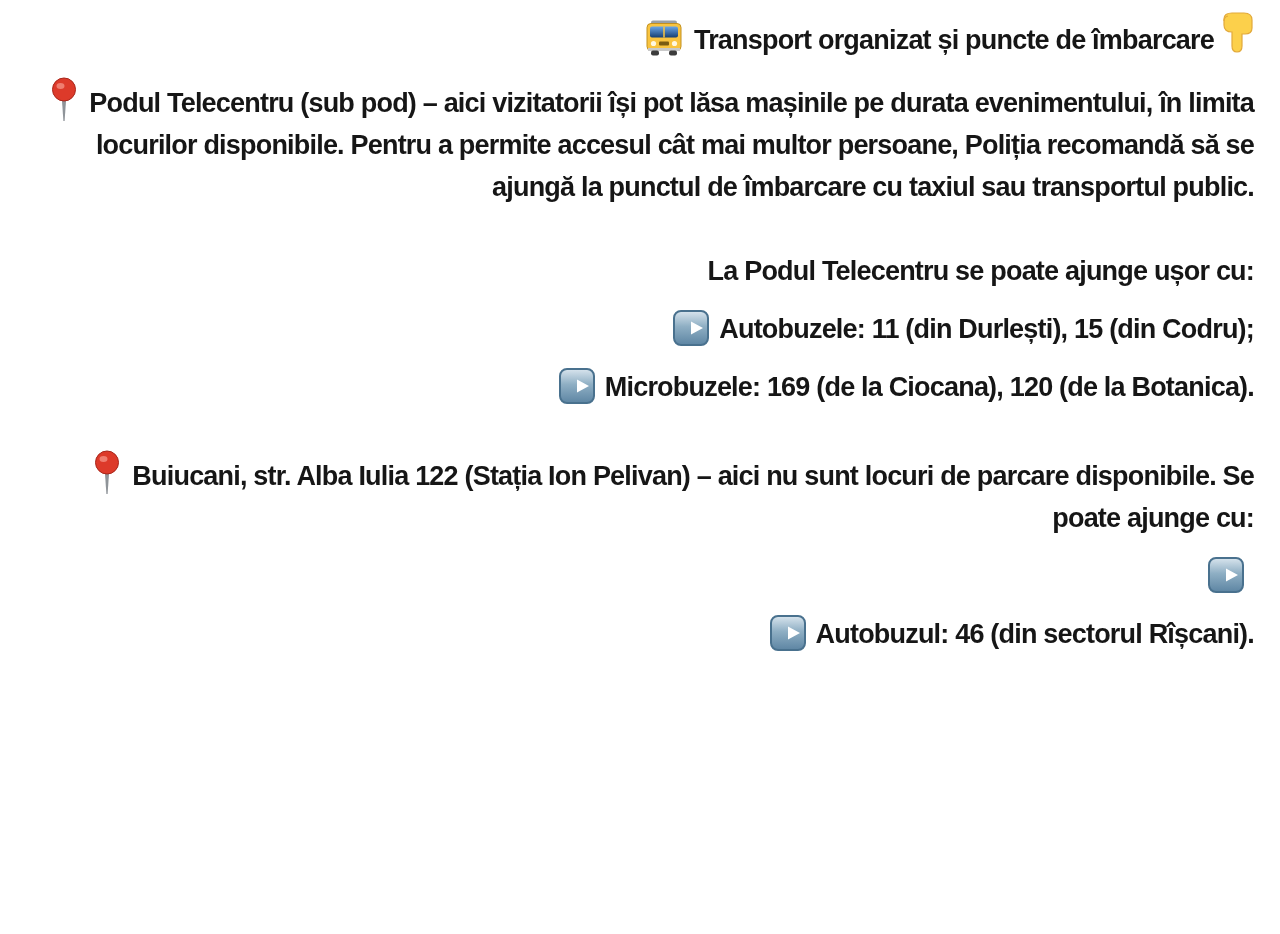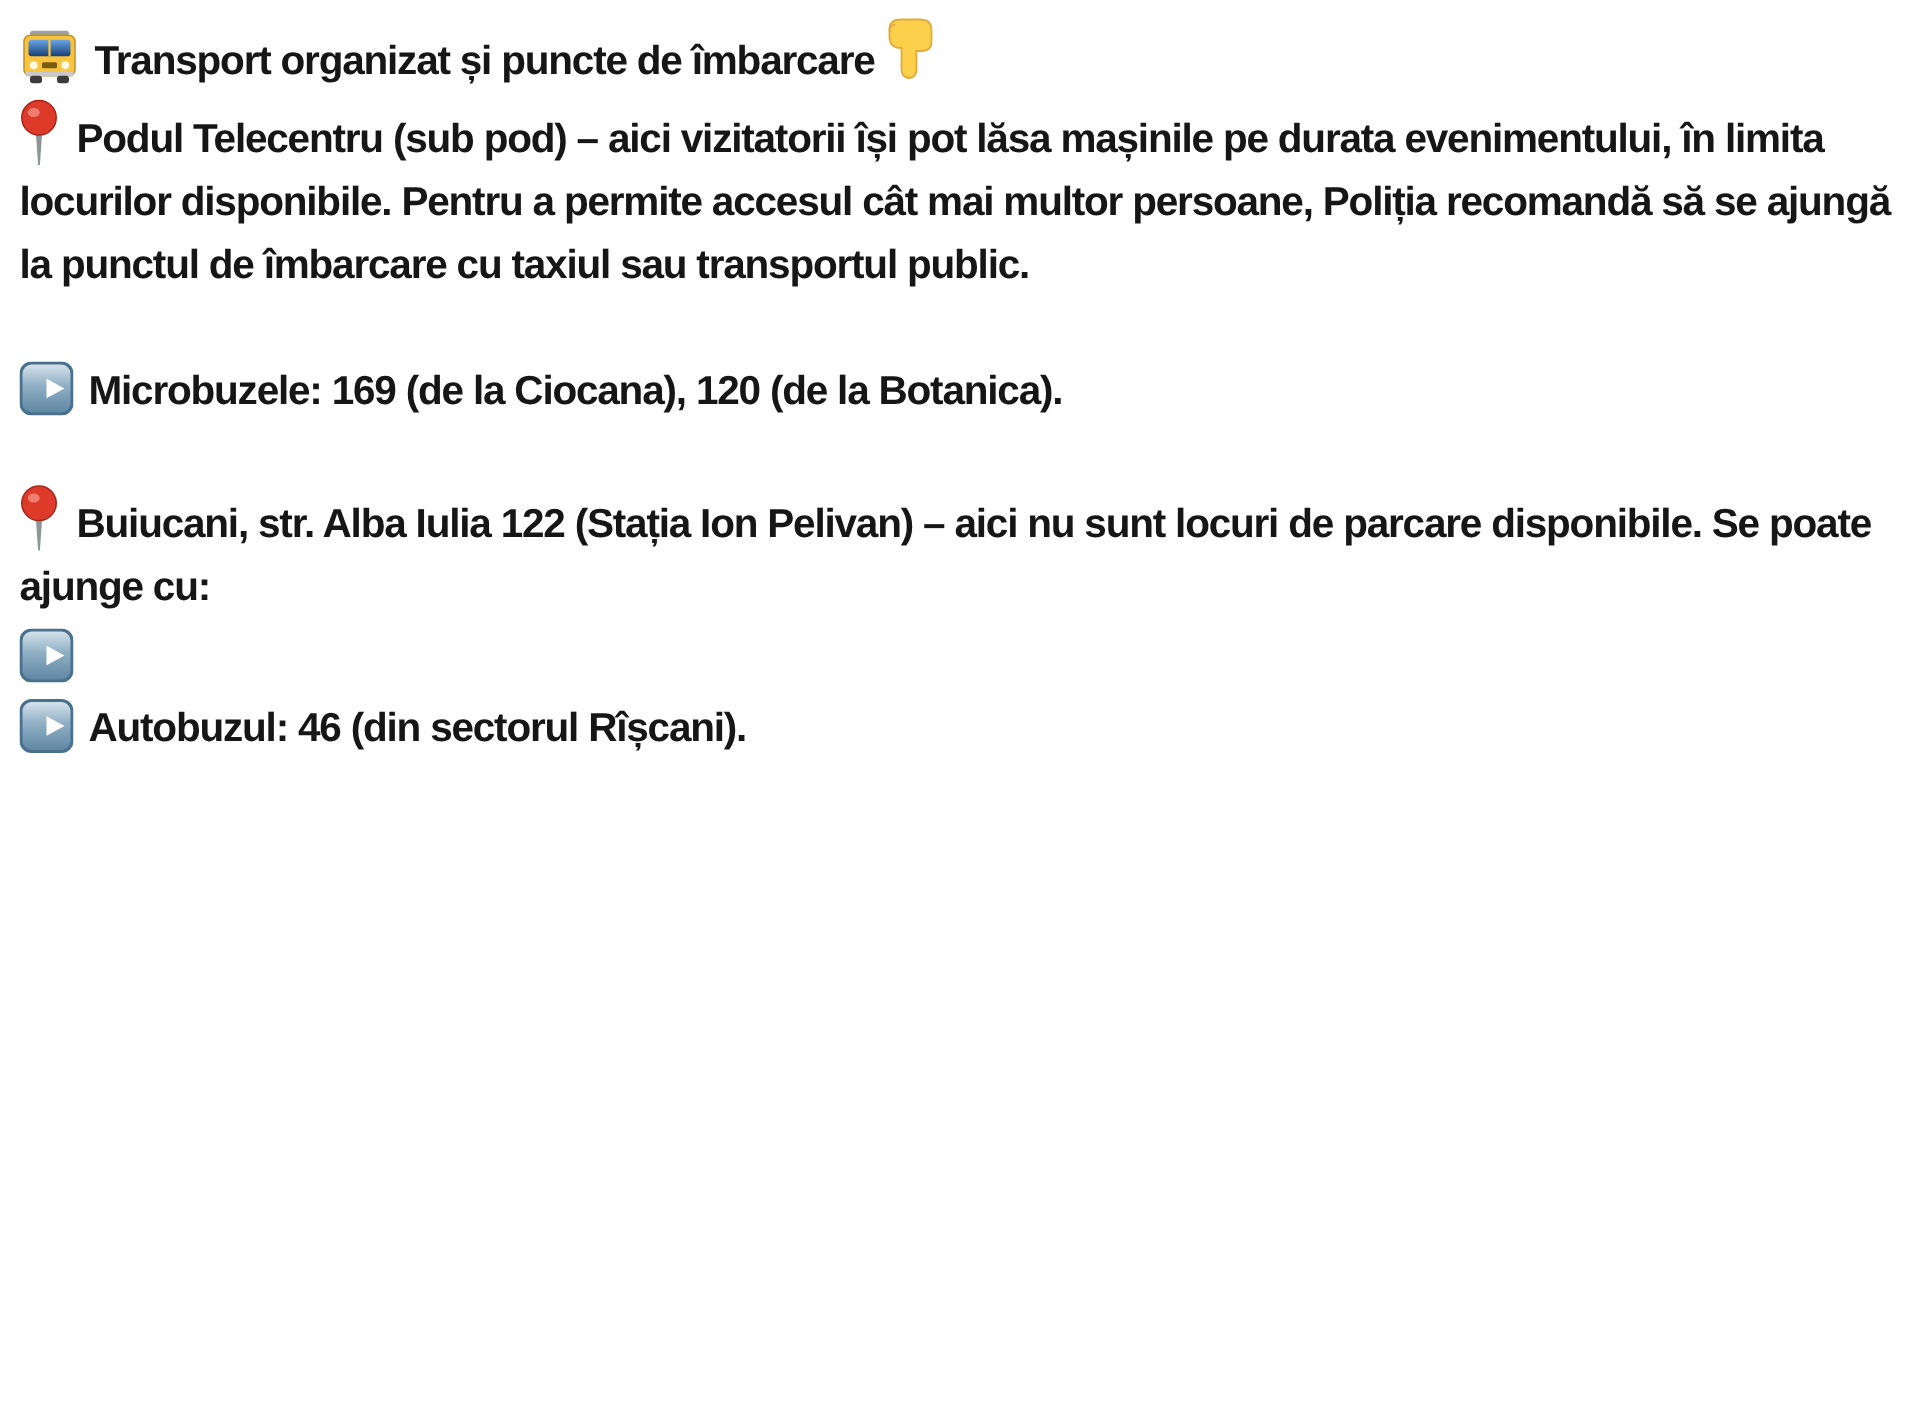--- a/index.html
+++ b/index.html
@@ -11,21 +11,21 @@
     font-weight: 700;
     font-size: 27px;
     line-height: 42px;
     letter-spacing: -0.8px;
     color: #161616;
     padding: 12px 10px 0 8px;
     overflow: hidden;
   }
   .sect { margin-top: 42px; }
   .sect:first-child { margin-top: 0; }
-  .line { margin: 5px; }
+  .line { margin: 16px; text-align: right; }
 
   
   .icn {
     display: inline-block;
     vertical-align: -7px;
     margin-right: 10px;
   }
   .icn svg { display: block; }
   .icn-trail { margin-right: 0; margin-left: 6px; }
   .icn-pin { vertical-align: -11px; margin-right: 12px; }
@@ -72,20 +72,27 @@
   <p class="sect line">
     <span class="icn icn-pin"><svg width="26" height="46" viewBox="0 0 26 46">
       <polygon points="11,24 15,24 13.6,44 12.4,44" fill="#8f9499"></polygon>
       <circle cx="13" cy="12.5" r="11.5" fill="#dd3a2a"></circle>
       <circle cx="13" cy="12.5" r="11.5" fill="none" stroke="#a8271b" stroke-width="1"></circle>
       <ellipse cx="9.5" cy="9" rx="4" ry="3" fill="#f28b7d" opacity="0.85"></ellipse>
     </svg></span><span>Podul Telecentru (sub pod) – aici vizitatorii își pot lăsa mașinile pe durata evenimentului, în limita locurilor disponibile. Pentru a permite accesul cât mai multor persoane, Poliția recomandă să se ajungă la punctul de îmbarcare cu taxiul sau transportul public.</span>
   </p>
 
   <div class="sect">
+    <div class="line">La Podul Telecentru se poate ajunge ușor cu:</div>
+    <div class="line">
+      <span class="icn icn-arrow"><svg width="36" height="36" viewBox="0 0 36 36">
+        <rect x="1" y="1" width="34" height="34" rx="7" fill="url(#arrowGrad)" stroke="#49718e" stroke-width="2"></rect>
+        <path d="M7 18 h11 v-6.5 l12 6.5 -12 6.5 v-6.5 z" fill="#ffffff"></path>
+      </svg></span><span>Autobuzele: 11 (din Durlești), 15 (din Codru);</span>
+    </div>
     <div class="line">
       <span class="icn icn-arrow"><svg width="36" height="36" viewBox="0 0 36 36">
         <rect x="1" y="1" width="34" height="34" rx="7" fill="url(#arrowGrad)" stroke="#49718e" stroke-width="2"></rect>
         <path d="M7 18 h11 v-6.5 l12 6.5 -12 6.5 v-6.5 z" fill="#ffffff"></path>
       </svg></span><span>Microbuzele: 169 (de la Ciocana), 120 (de la Botanica).</span>
     </div>
   </div>
 
   <div class="sect">
     <p class="line">

